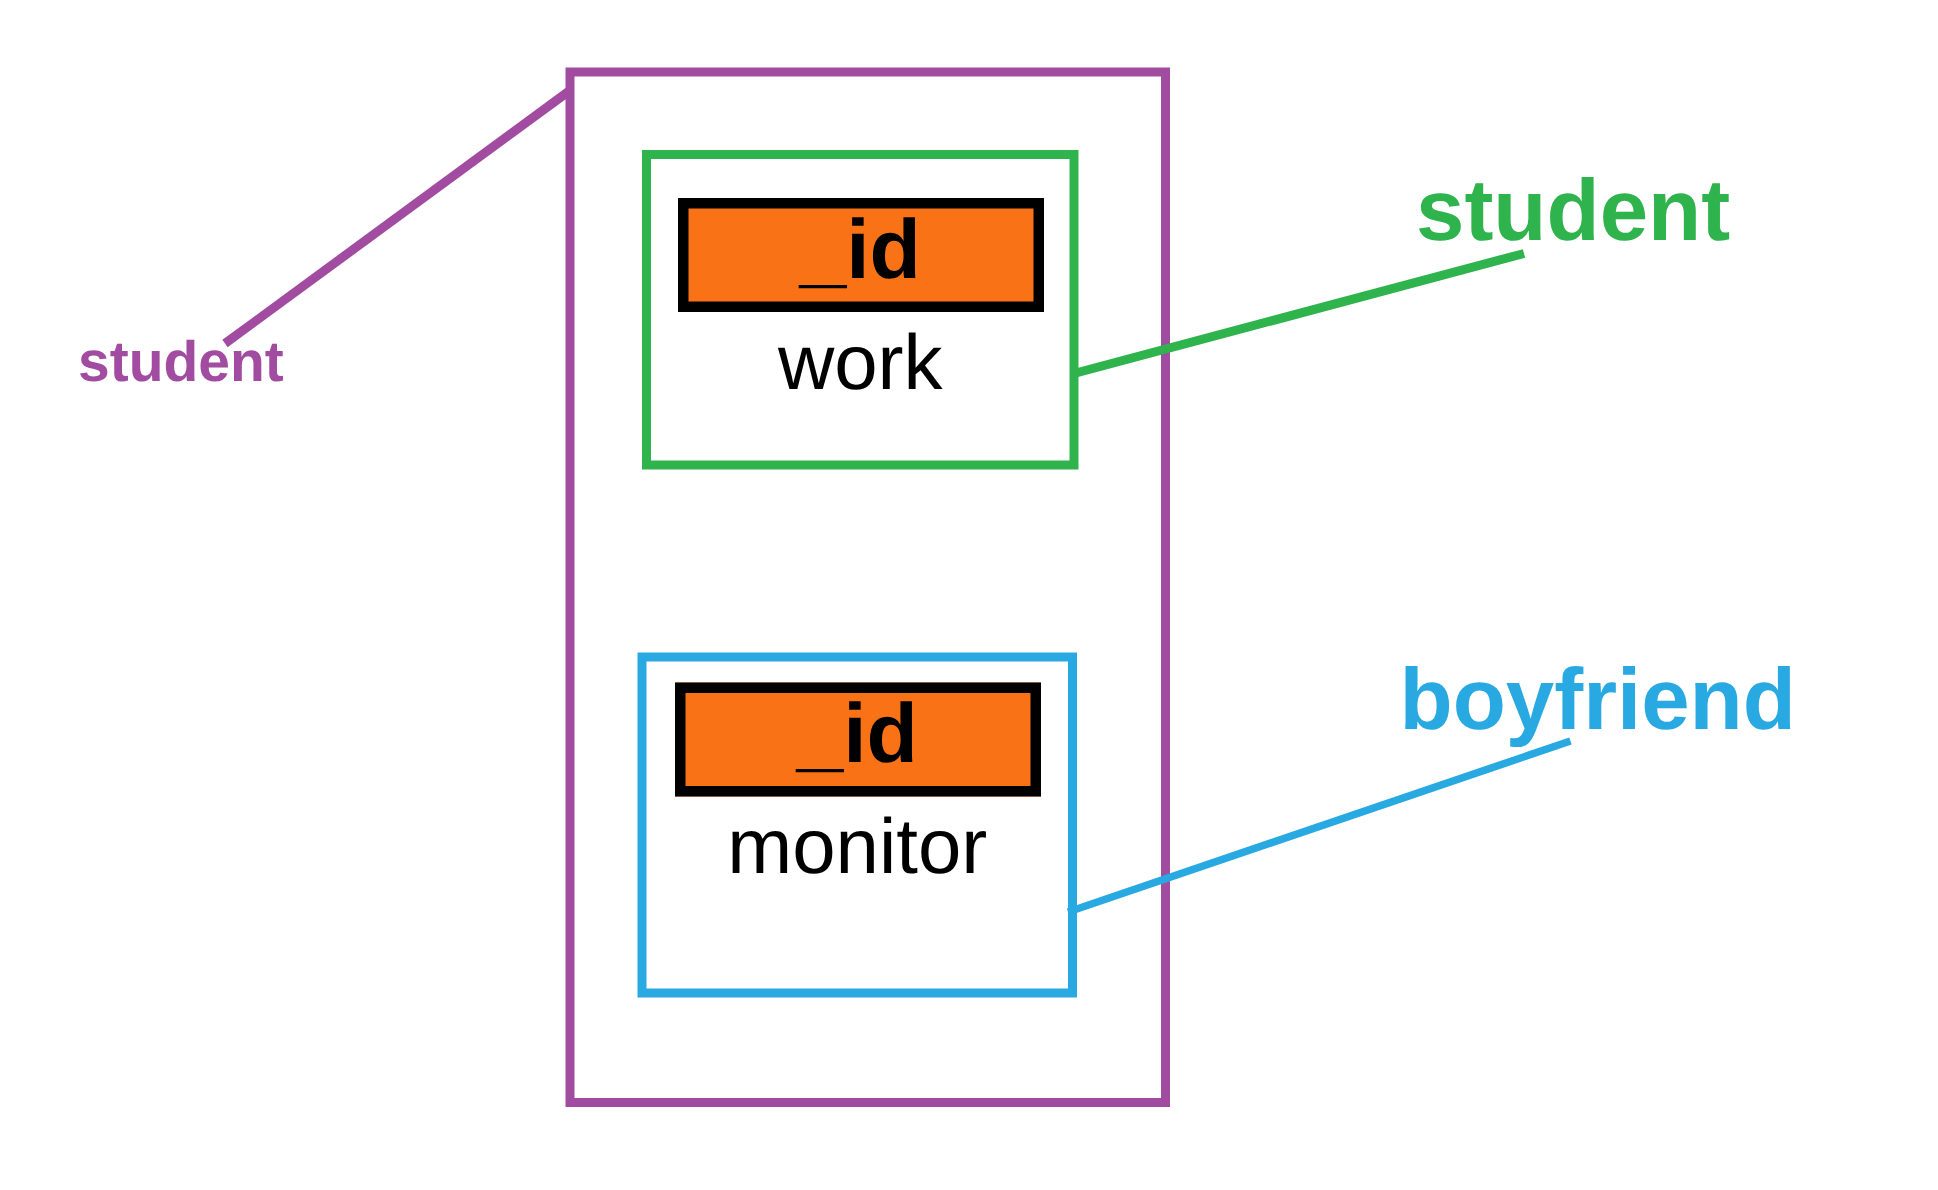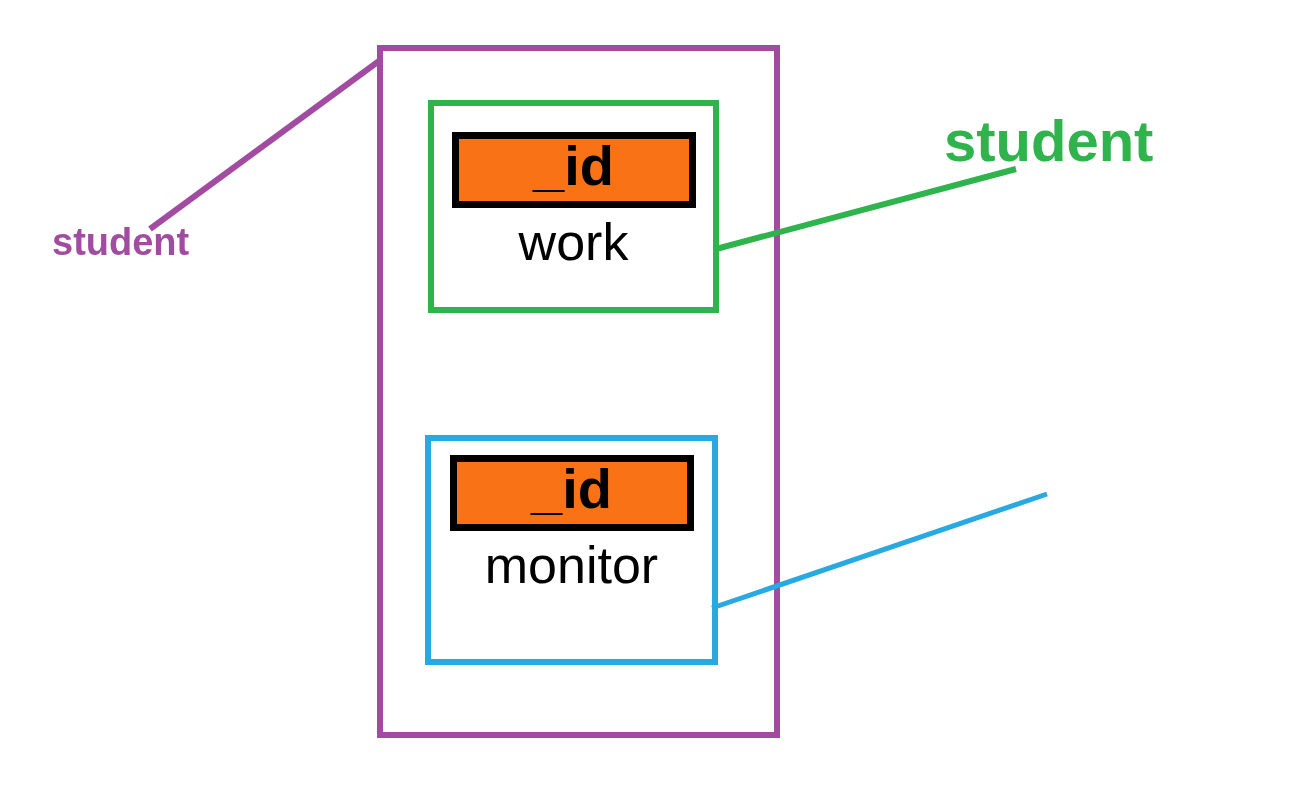--- a/index.html
+++ b/index.html
@@ -130,20 +130,21 @@
     <div class="id-box">
       <span class="id-text">_id</span>
     </div>
     <div class="field-text">monitor</div>
   </div>
 
   <div class="label student">student</div>
 
   <div class="label monitor">student</div>
 
+  <div class="label boyfriend">boyfriend</div>
 
   <svg class="connectors" viewBox="0 0 1292 793" xmlns="http://www.w3.org/2000/svg">
     <line class="line-student" x1="150" y1="229" x2="379" y2="61"></line>
     <line class="line-monitor" x1="716" y1="249" x2="1016" y2="169"></line>
     <line class="line-boyfriend" x1="712" y1="608" x2="1047" y2="494"></line>
   </svg>
 
 </div>
 
 </body></html>

